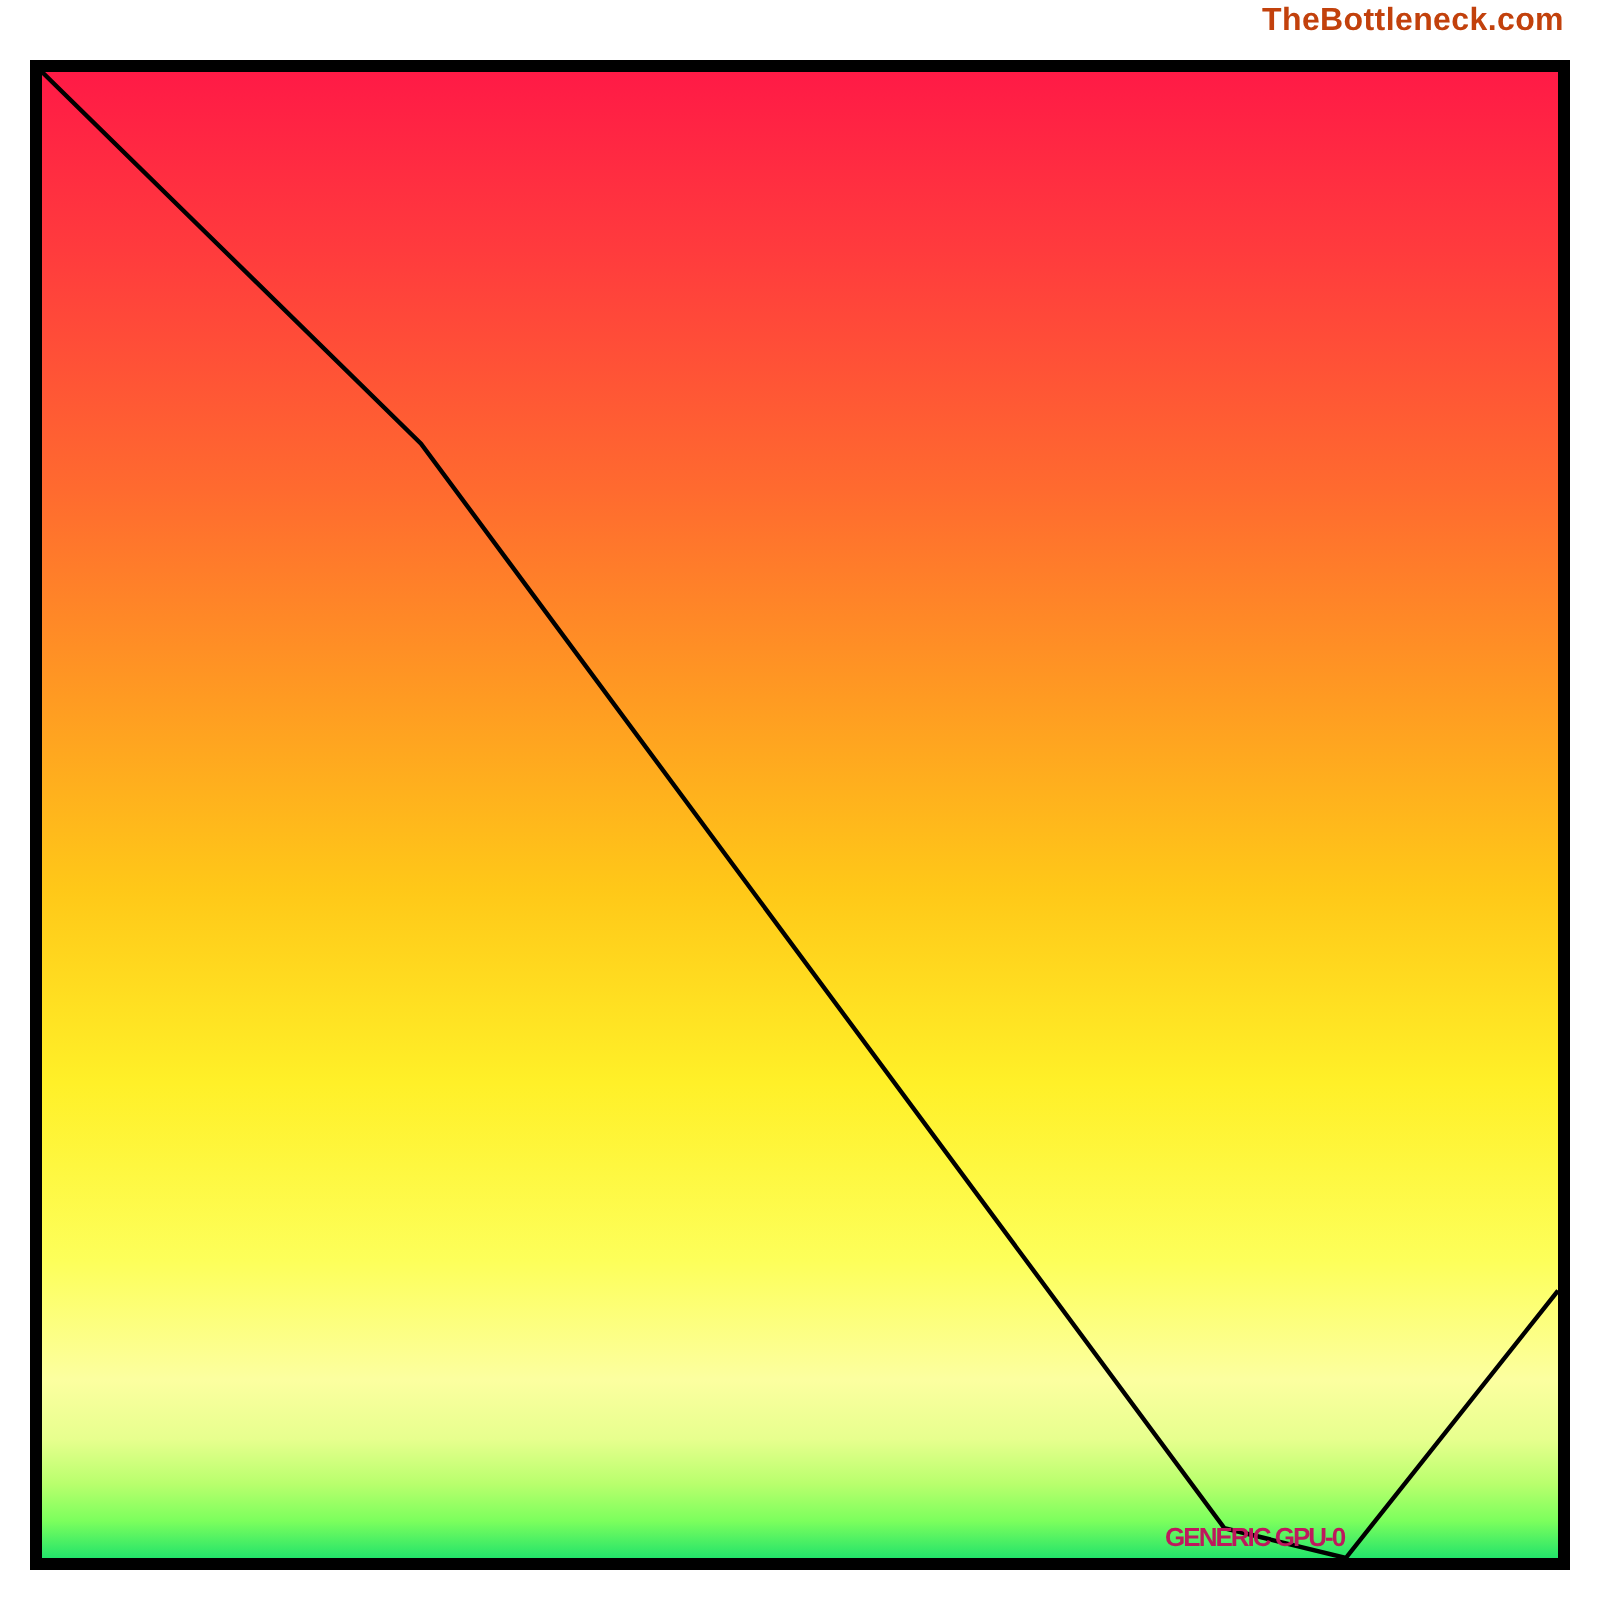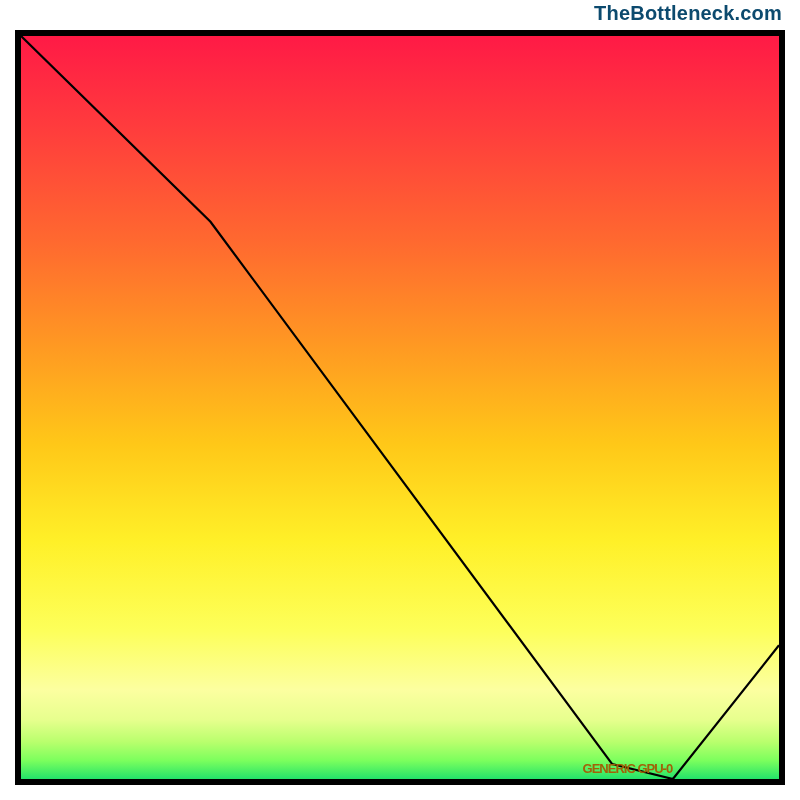--- a/index.html
+++ b/index.html
@@ -13,23 +13,23 @@
   }
   .wrap {
     position: relative;
     width: 800px;
     height: 800px;
   }
   .attribution {
     position: absolute;
     top: 2px;
     right: 18px;
-    font-size: 20px;
+    font-size: 16px;
     font-weight: 600;
-    color: #0c4a6e;
+    color: #c2410c;
     letter-spacing: 0.2px;
   }
   .plot-frame {
     position: absolute;
     left: 15px;
     top: 30px;
     width: 770px;
     height: 755px;
     border: 6px solid #000;
     box-sizing: border-box;
@@ -57,21 +57,21 @@
   .curve-svg {
     position: absolute;
     inset: 0;
     width: 100%;
     height: 100%;
   }
   .legend-label {
     position: absolute;
     font-size: 13px;
     font-weight: 700;
-    color: #a16207;
+    color: #be185d;
     white-space: nowrap;
     letter-spacing: -1px;
   }
 </style>
 </head>
 <body>
 <div class="wrap">
 
   <div class="attribution">TheBottleneck.com</div>
 

